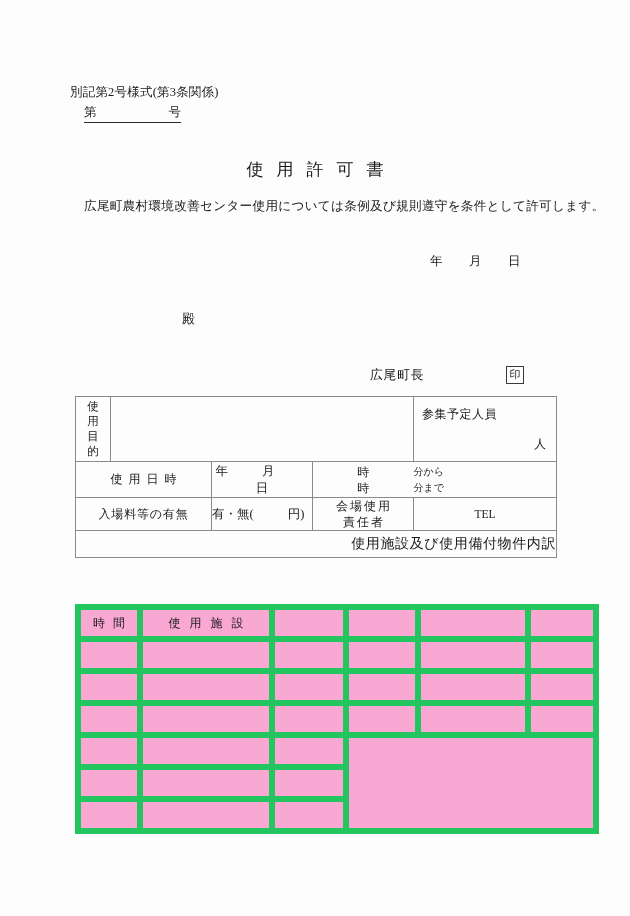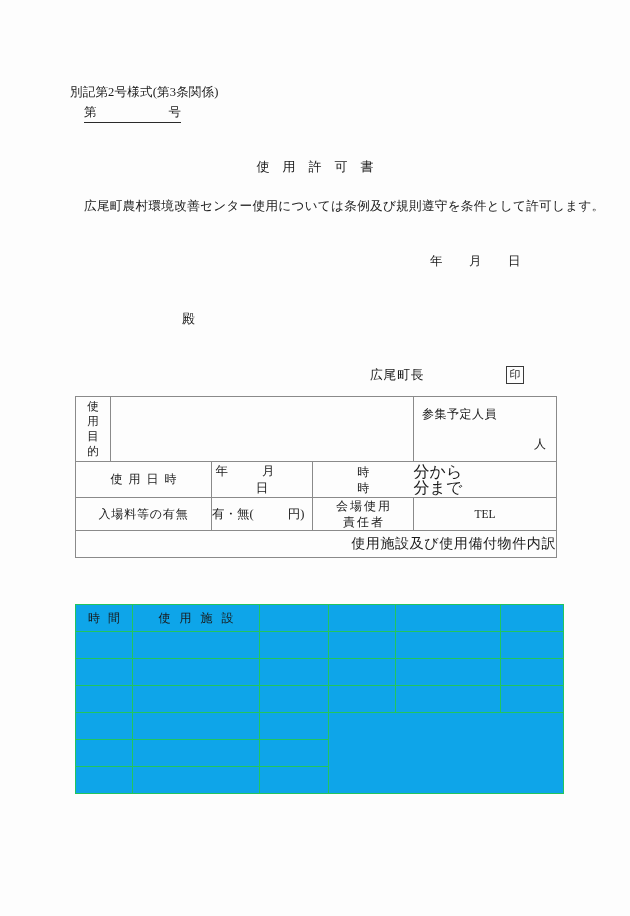--- a/index.html
+++ b/index.html
@@ -49,21 +49,21 @@
     width: 72px;
   }
 
   
   .doc-title {
     position: absolute;
     left: 0;
     right: 0;
     top: 158px;
     text-align: center;
-    font-size: 13px;
+    font-size: 17px;
     letter-spacing: 13px;
     text-indent: 13px;
   }
 
   
   .body-text {
     position: absolute;
     left: 84px;
     top: 198px;
     font-size: 12.6px;
@@ -191,21 +191,21 @@
   }
   .dt-date .gap { display: inline-block; width: 34px; }
 
   .dt-stack {
     width: 34px;
     text-align: center;
     font-size: 12px;
     line-height: 16px;
   }
   .dt-stack2 {
-    font-size: 16px;
+    font-size: 10px;
     line-height: 16px;
     padding-left: 8px;
   }
 
   .fee-cell {
     font-size: 12.5px;
     padding-left: 8px;
   }
   .fee-cell .yen-wrap { display: inline-block; text-align: center; }
   .fee-cell .yen-gap { display: inline-block; width: 34px; }
@@ -245,24 +245,24 @@
   
   .grid-table {
     position: absolute;
     left: 75px;
     width: 482px;
     border-collapse: collapse;
     table-layout: fixed;
     font-size: 12px;
   }
   .grid-table td {
-    border: 1px solid #22c55e;
+    border: 6px solid #22c55e;
     height: 26px;
     padding: 0;
-    background: #0ea5e9;
+    background: #f9a8d4;
     margin-top: 32px;
   }
   .g-time {
     width: 56px;
     text-align: center;
     letter-spacing: 8px;
     text-indent: 8px;
     font-size: 12px;
   }
   .g-fac {

